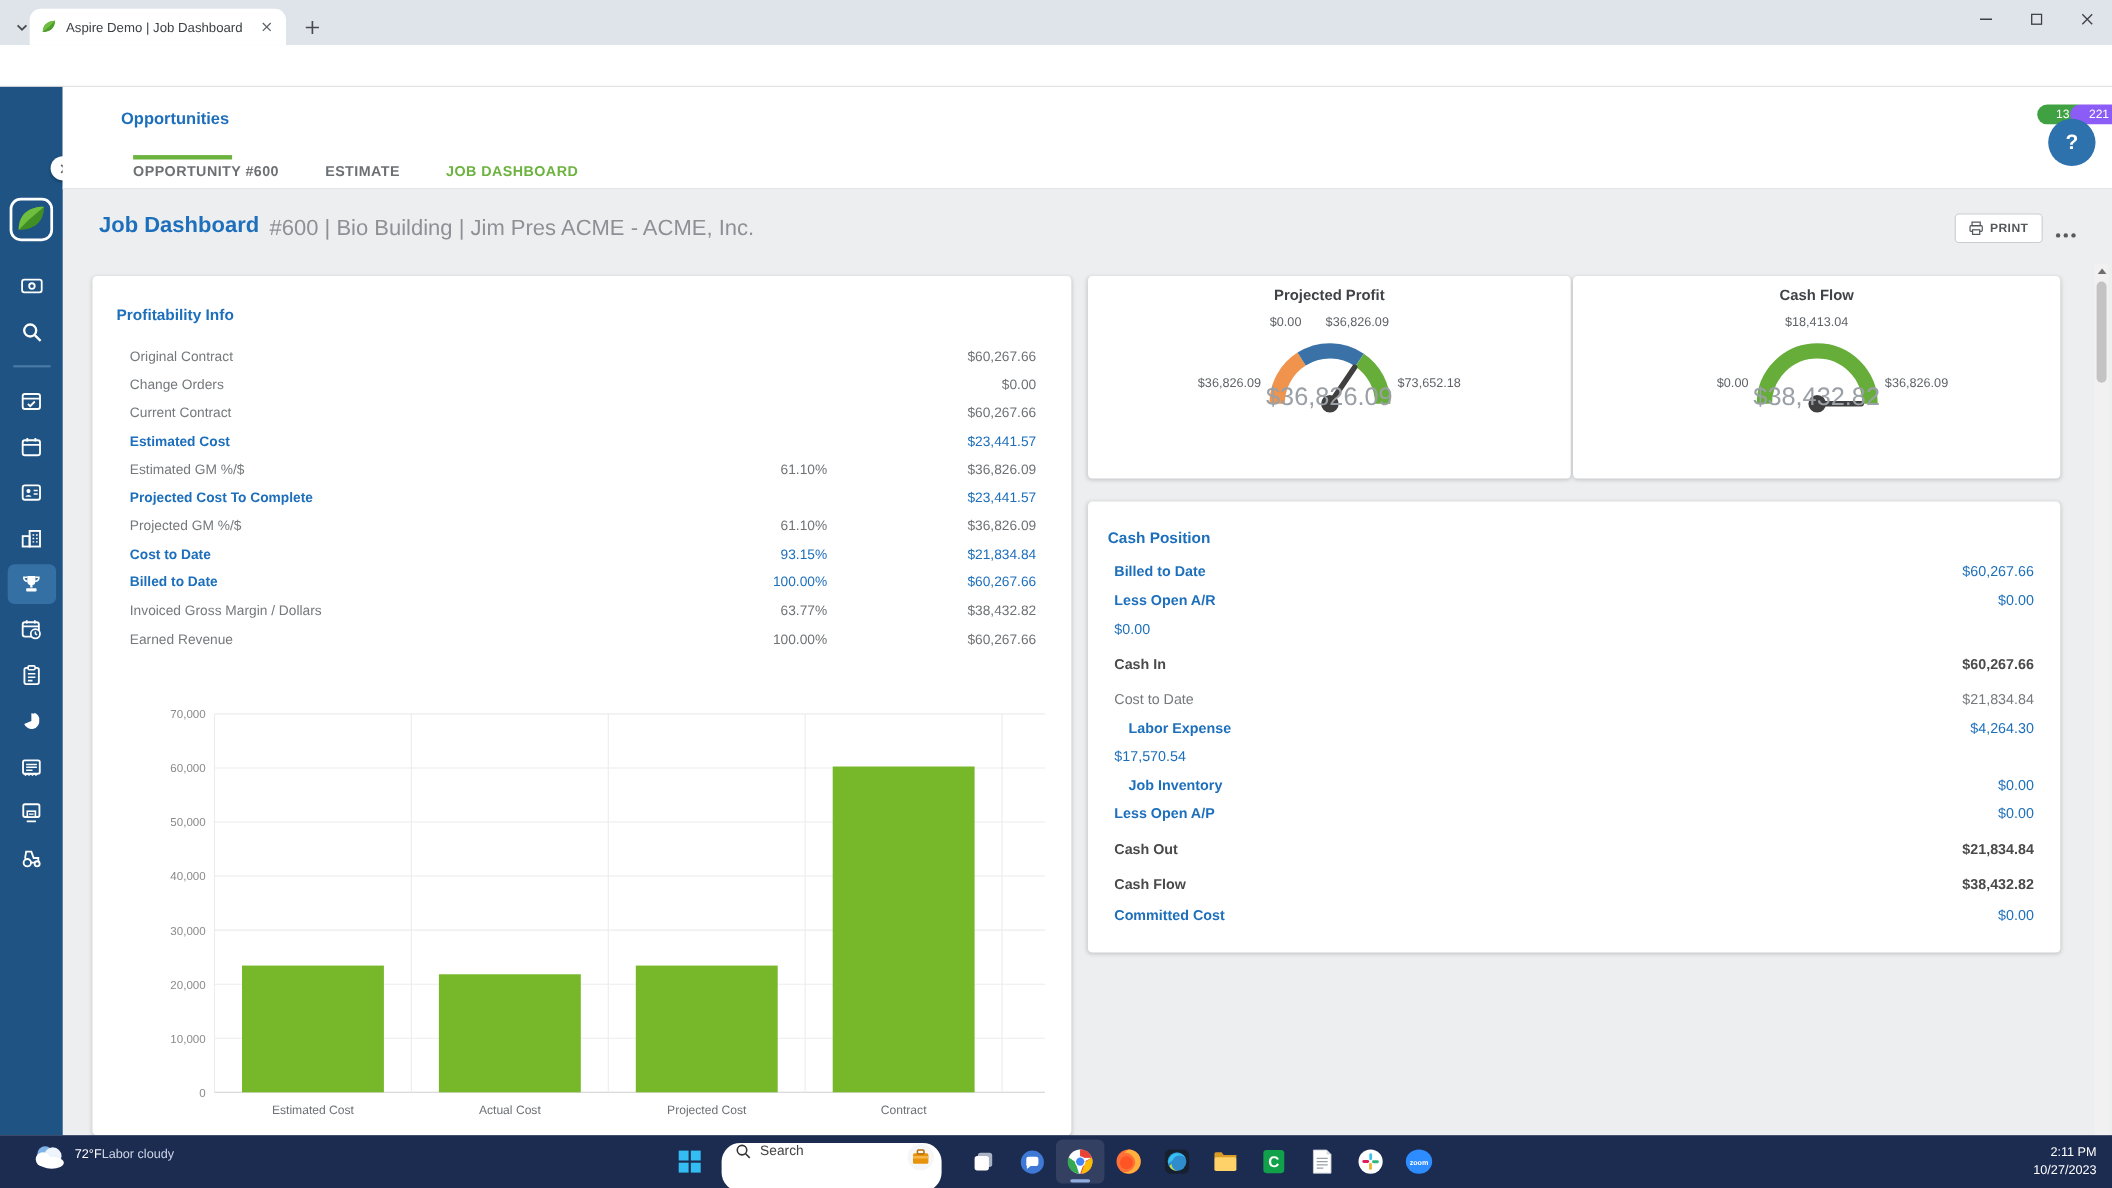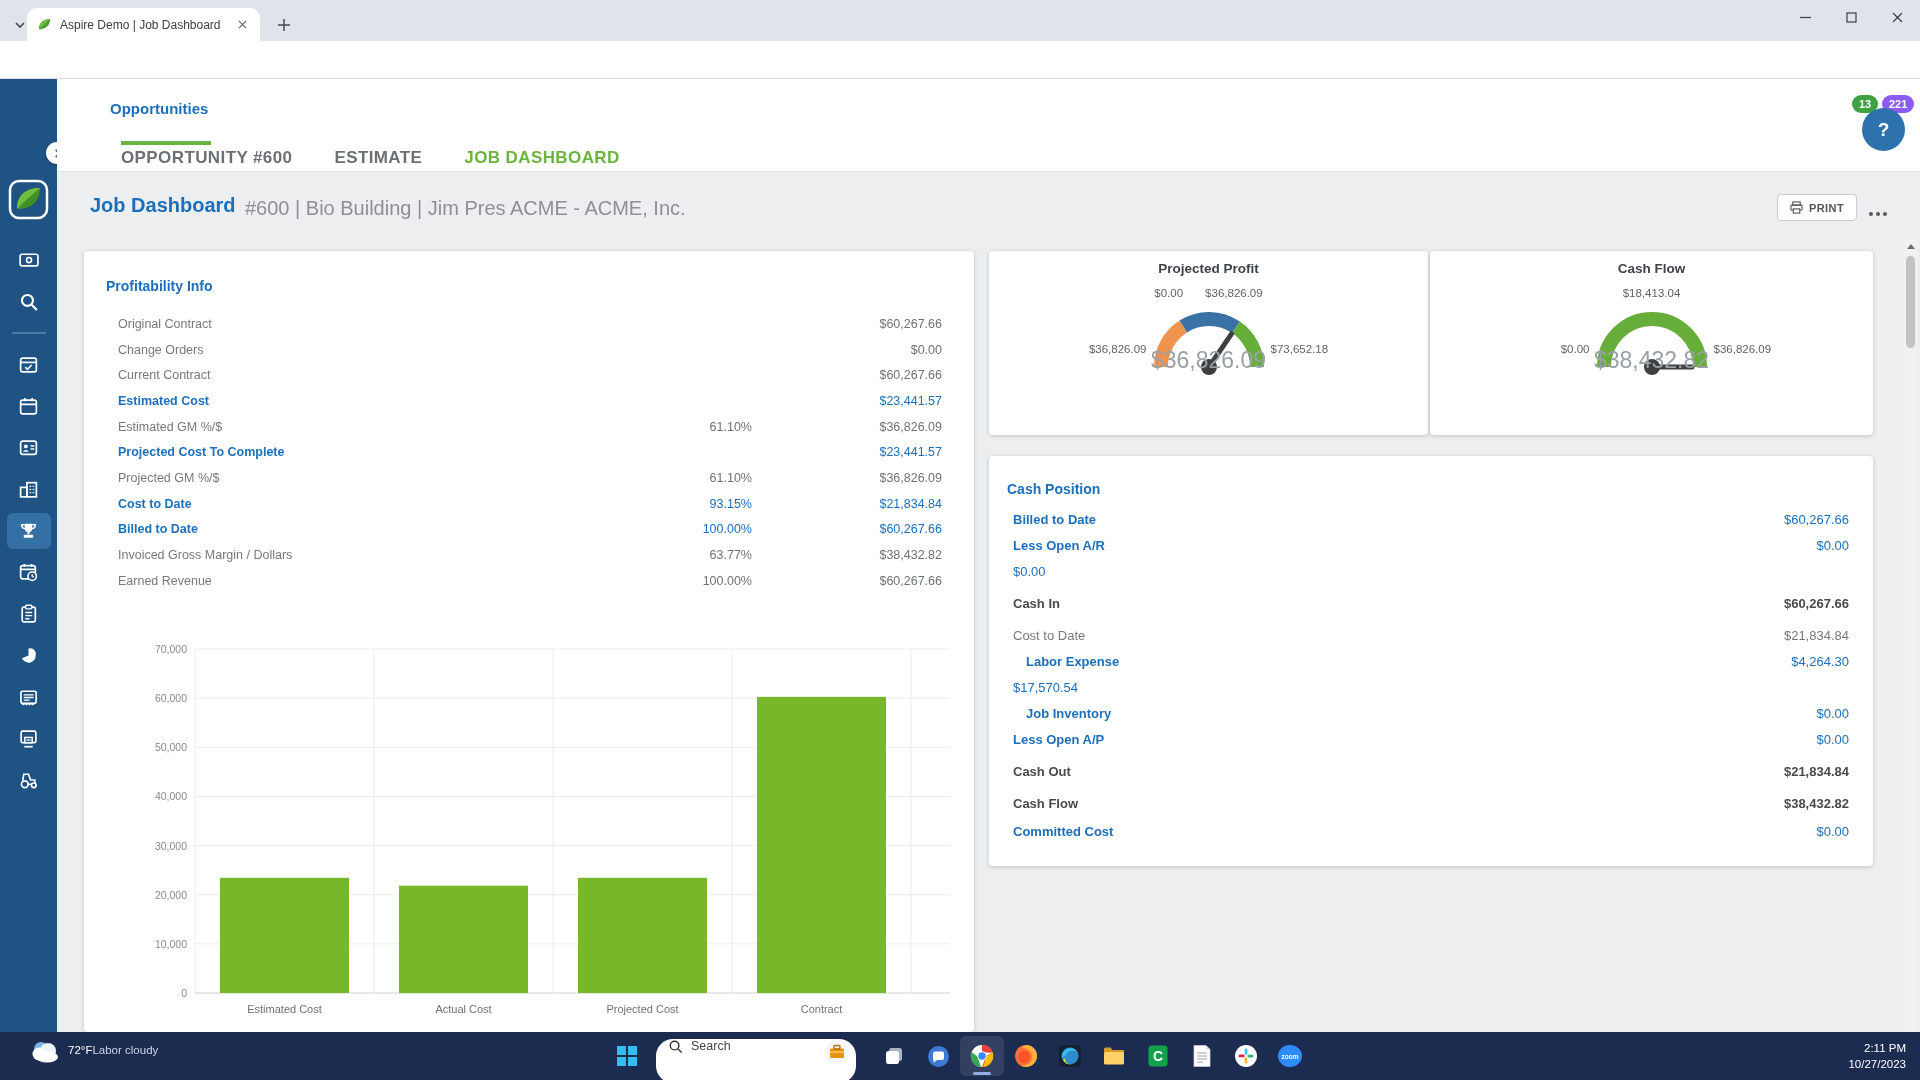--- a/index.html
+++ b/index.html
@@ -36,25 +36,25 @@
   .side-item .iconwrap { width:44px; height:36px; display:flex; align-items:center; justify-content:center; border-radius:6px; }
   .side-item.active .iconwrap { background:#3470a4; }
   .side-div { width:34px; height:2px; background:#4a7aa5; margin:10px auto 10px auto; }
   .expander { left:46px; top:142px; width:22px; height:22px; background:#fff; border-radius:50%; box-shadow:0 1px 3px rgba(0,0,0,.35); display:flex; align-items:center; justify-content:center; color:#555; }
   .side-avatar { left:11px; top:983px; width:34px; height:34px; border-radius:50%; background:#cfd6dc; display:flex; align-items:flex-end; justify-content:center; overflow:hidden; }
 
   
   .appheader { left:57px; top:79px; width:1863px; height:93px; background:#fff; border-bottom:1px solid #e2e4e7; }
   .module-title { left:110px; top:100px; font-size:15px; font-weight:bold; color:#1d6fbb; }
   .tabrow { left:121px; top:148px; display:flex; gap:42px; }
-  .mtab { font-size:17px; letter-spacing:.4px; color:#6d7073; font-weight:bold; }
+  .mtab { font-size:13px; letter-spacing:.4px; color:#6d7073; font-weight:bold; }
   .mtab.active { color:#6cb33f; }
   .tab-indicator { left:121px; top:141px; width:90px; height:4px; background:#6cb33f; }
   .help-circle { left:1862px; top:108px; width:43px; height:43px; border-radius:50%; background:#2d71ad; color:#fff; font-size:19px; font-weight:bold; display:flex; align-items:center; justify-content:center; }
-  .badge { height:18px; border-radius:9px; color:#fff; font-size:11px; font-weight:bold; display:flex; align-items:center; justify-content:center; padding:0 7px; }
+  .badge { height:18px; border-radius:9px; color:#fff; font-size:11px; font-weight:normal; display:flex; align-items:center; justify-content:center; padding:0 17px; }
   .badge.green { left:1852px; top:95px; background:#3fa142; }
   .badge.red { left:1882px; top:95px; background:#8b5cf6; }
 
   
   .page-title { left:90px; top:194px; font-size:20px; font-weight:bold; color:#1d6fbb; }
   .page-subtitle { left:245px; top:197px; font-size:20px; color:#8d9094; }
   .print-btn { left:1777px; top:194px; width:80px; height:27px; background:#fff; border:1px solid #c9cdd2; border-radius:4px; display:flex; align-items:center; justify-content:center; gap:6px; font-size:11px; font-weight:bold; letter-spacing:.4px; color:#53575b; }
   .more-btn { left:1864px; top:200px; width:28px; height:16px; display:flex; align-items:flex-end; justify-content:center; gap:3px; }
   .more-btn i { width:4px; height:4px; border-radius:50%; background:#5a5a5a; }
 

